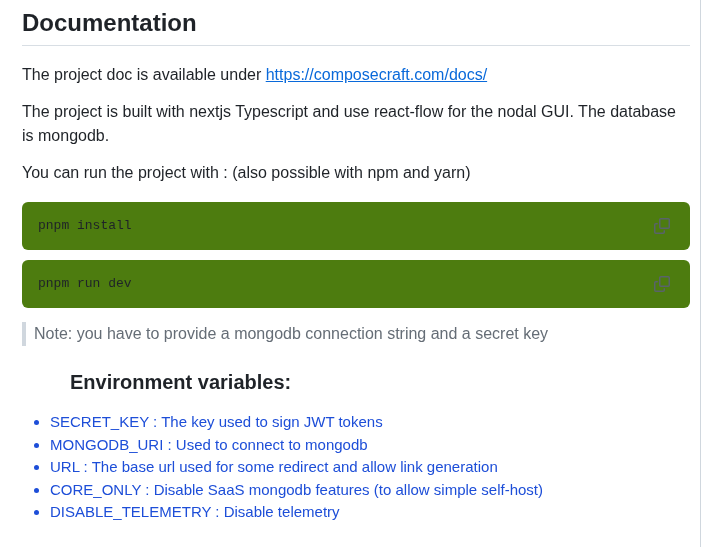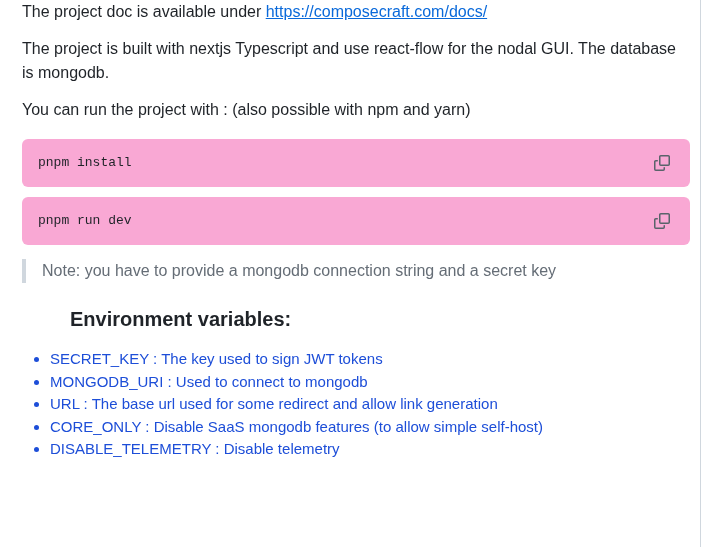--- a/index.html
+++ b/index.html
@@ -30,21 +30,21 @@
     line-height: 1.5;
     margin-bottom: 13px;
   }
   a {
     color: #0969da;
     text-decoration: underline;
     cursor: pointer;
     text-align: right;
   }
   .code-block {
-    background: #f9a8d4;
+    background: #4d7c0f;
     border-radius: 6px;
     padding: 16px;
     margin-bottom: 10px;
     display: flex;
     align-items: center;
     justify-content: space-between;
   }
   .code-block code {
     font-family: "Liberation Mono", "DejaVu Sans Mono", monospace;
     font-size: 13px;
@@ -62,21 +62,21 @@
     cursor: pointer;
     color: #59636a;
     display: inline-flex;
     align-items: center;
     justify-content: center;
     flex: none;
   }
   .copy-btn svg { display: block; fill: currentColor; }
   blockquote {
     border-left: 4px solid #d0d7de;
-    padding: 0 16px;
+    padding: 0 8px;
     color: #656d76;
     font-size: 16px;
     line-height: 1.5;
     margin-top: 14px;
     margin-bottom: 18px;
   }
   h3.section-heading {
     font-size: 20px;
     font-weight: 700;
     line-height: 1.25;
@@ -92,20 +92,21 @@
     font-size: 15px;
     line-height: 22.5px;
     color: #1d4ed8;
   }
 </style>
 </head>
 <body>
 
 <div class="page">
 
+  <h2 class="doc-title">Documentation</h2>
 
   <p><span>The project doc is available under </span><a href="#">https://composecraft.com/docs/</a></p>
 
   <p>The project is built with nextjs Typescript and use react-flow for the nodal GUI. The database is mongodb.</p>
 
   <p>You can run the project with : (also possible with npm and yarn)</p>
 
   <div class="code-block" style="margin-top:17px;">
     <code>pnpm install</code>
     <button class="copy-btn" aria-label="Copy">

